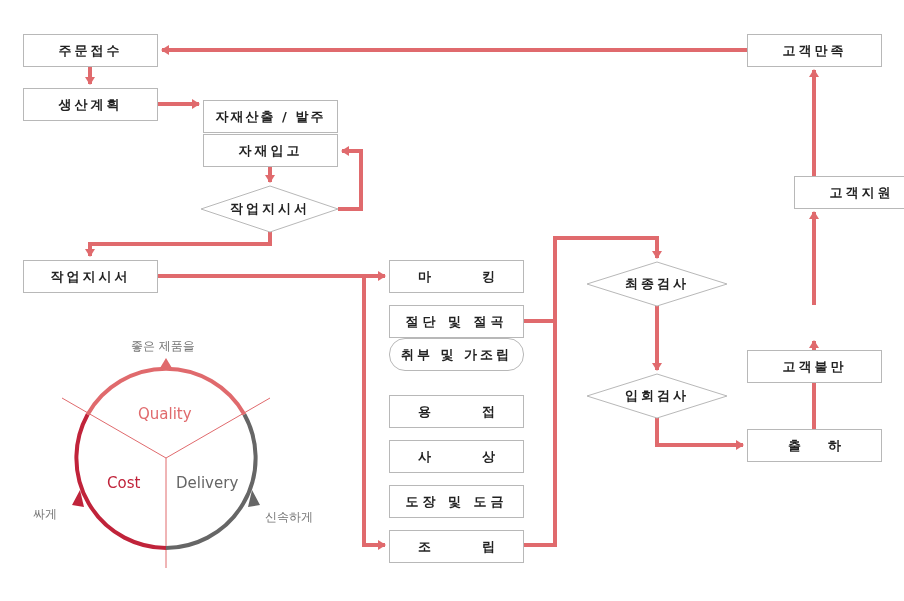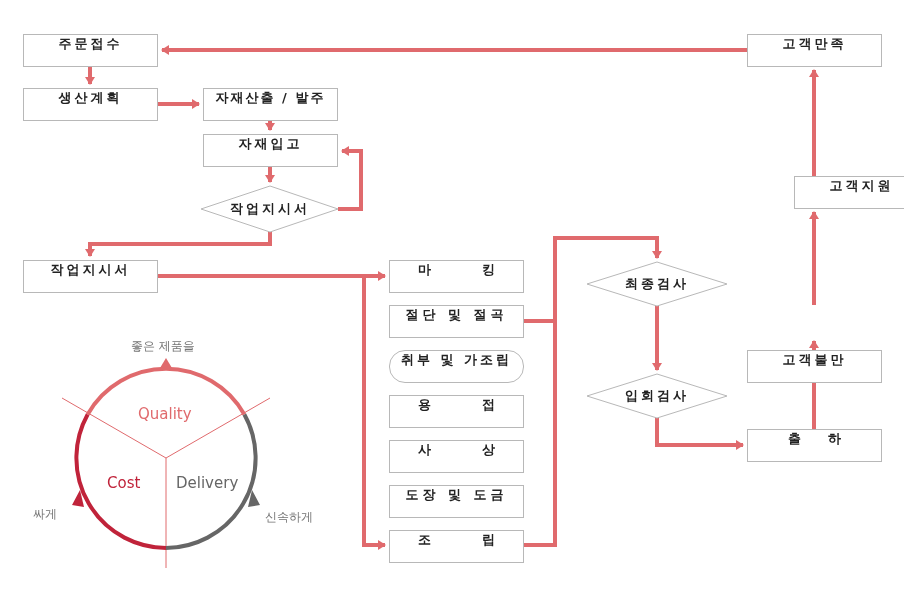--- a/index.html
+++ b/index.html
@@ -3,21 +3,21 @@
 <meta charset="utf-8">
 <style>
   html, body { margin: 0; padding: 0; background: #ffffff; }
   body { width: 904px; height: 601px; position: relative; overflow: hidden;
          font-family: "DejaVu Sans", sans-serif; }
   #wires { position: absolute; left: 0; top: 0; }
   .box {
     position: absolute; box-sizing: border-box;
     border: 1px solid #b8b8b8; background: #ffffff;
     width: 135px; height: 33px;
-    display: flex; justify-content: center;
+    display: flex; align-items: center; justify-content: center;
     font-size: 13px; font-weight: bold; color: #222; letter-spacing: 3px;
   }
   .box.spread { justify-content: space-between; padding: 0 28px; letter-spacing: 0; }
   .box.spread span { display: inline-block; }
   .diamond-label {
     position: absolute; width: 140px; height: 20px; text-align: center;
     font-size: 13px; font-weight: bold; color: #222; letter-spacing: 3px;
     line-height: 20px;
   }
   .qcd-text { position: absolute; font-size: 15px; }
@@ -85,39 +85,39 @@
     <polygon points="248,507 252,490 260,505" fill="#666666"></polygon>
   </g>
 </svg>
 
 <div class="box" style="left:23px;top:34px;">
   <span>주문접수</span>
 </div>
 <div class="box" style="left:23px;top:88px;">
   <span>생산계획</span>
 </div>
-<div class="box" style="left:203px;top:88px;letter-spacing:2px;">
+<div class="box" style="left:203px;top:100px;letter-spacing:2px;">
   <span>자재산출 / 발주</span>
 </div>
 <div class="box" style="left:203px;top:134px;">
   <span>자재입고</span>
 </div>
 <div class="diamond-label" style="left:200px;top:199px;">작업지시서</div>
 <div class="box" style="left:23px;top:260px;">
   <span>작업지시서</span>
 </div>
 
 <div class="box spread" style="left:389px;top:260px;">
   <span>마</span>
   <span>킹</span>
 </div>
 <div class="box" style="left:389px;top:305px;letter-spacing:4px;">
   <span>절단 및 절곡</span>
 </div>
-<div class="box" style="left:389px;top:350px;letter-spacing:3px;border-radius:16px;">
+<div class="box" style="left:389px;top:338px;letter-spacing:3px;border-radius:16px;">
   <span>취부 및 가조립</span>
 </div>
 <div class="box spread" style="left:389px;top:395px;">
   <span>용</span>
   <span>접</span>
 </div>
 <div class="box spread" style="left:389px;top:440px;">
   <span>사</span>
   <span>상</span>
 </div>

